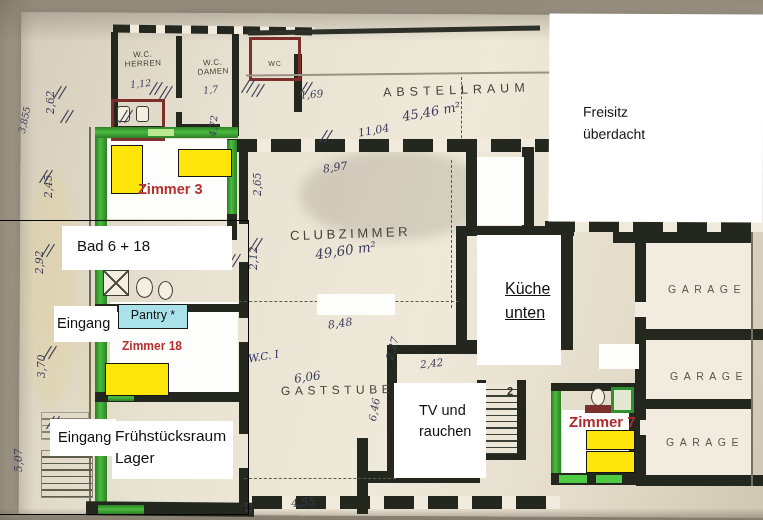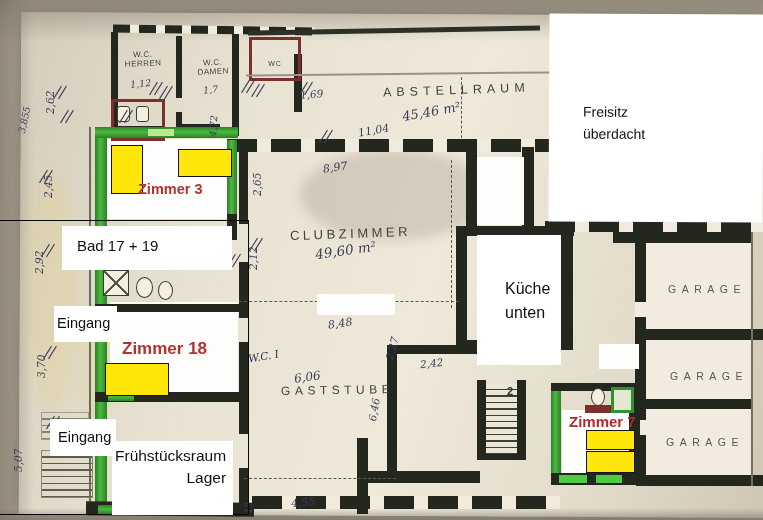--- a/index.html
+++ b/index.html
@@ -258,41 +258,48 @@
       <b></b>
     </div>
 
   <div id="annot-rect"></div>
 
   <div class="obox" style="left:549px;top:14px;width:214px;height:208px;transform:rotate(.3deg);">
     <div class="pre" style="position:absolute;left:34px;top:88px;font-size:14px;line-height:1.55;">Freisitz
 überdacht</div>
   </div>
   <div class="obox" style="left:62px;top:226px;width:170px;height:44px;">
-    <div style="position:absolute;left:15px;top:11px;font-size:15px;">Bad 17 + 19</div>
+    <div style="position:absolute;left:15px;top:11px;font-size:15px;">Bad 6 + 18</div>
   </div>
   <div class="obox" style="left:54px;top:306px;width:63px;height:36px;">
     <div style="position:absolute;left:3px;top:9px;font-size:14.5px;">Eingang</div>
   </div>
   <div class="obox" style="left:50px;top:419px;width:66px;height:37px;">
     <div style="position:absolute;left:8px;top:10px;font-size:14.5px;">Eingang</div>
   </div>
-  <div class="obox" style="left:112px;top:441px;width:121px;height:74px;text-align:right;">
+  <div class="obox" style="left:112px;top:421px;width:121px;height:58px;">
     <div class="pre" style="position:absolute;left:3px;top:4px;font-size:15.5px;line-height:1.4;">Frühstücksraum
 Lager</div>
   </div>
   <div class="obox" style="left:477px;top:235px;width:84px;height:130px;">
-    <div class="pre" style="position:absolute;left:28px;top:42px;font-size:16px;line-height:1.5;">Küche
+    <div class="pre" style="position:absolute;left:28px;top:42px;font-size:16px;line-height:1.5;text-decoration:underline;">Küche
 unten</div>
+  </div>
+  <div class="obox" style="left:394px;top:383px;width:92px;height:95px;">
+    <div class="pre" style="position:absolute;left:25px;top:17px;font-size:14.5px;line-height:1.45;">TV und
+rauchen</div>
+  </div>
+  <div class="obox" style="left:118px;top:304px;width:68px;height:23px;background:#a9e3e9;border:1.5px solid #1a1a1a;">
+    <div style="position:absolute;left:0;top:3px;width:100%;text-align:center;font-size:12.5px;">Pantry *</div>
   </div>
 
   <div class="bed" style="left:111px;top:145px;width:30px;height:47px;"></div>
   <div class="bed" style="left:178px;top:149px;width:52px;height:26px;"></div>
   <div class="bed" style="left:105px;top:363px;width:62px;height:31px;"></div>
   <div class="bed" style="left:586px;top:430px;width:47px;height:18px;"></div>
   <div class="bed" style="left:586px;top:451px;width:47px;height:20px;"></div>
 
   <div class="redlbl" style="left:138px;top:181px;font-size:14.5px;">Zimmer 3</div>
-  <div class="redlbl" style="left:122px;top:339px;font-size:17px;">Zimmer 18</div>
+  <div class="redlbl" style="left:122px;top:339px;font-size:12px;">Zimmer 18</div>
   <div class="redlbl" style="left:569px;top:413px;font-size:15px;color:#ae2a2e;">Zimmer 7</div>
 
 
 </div>
 
 </body></html>

